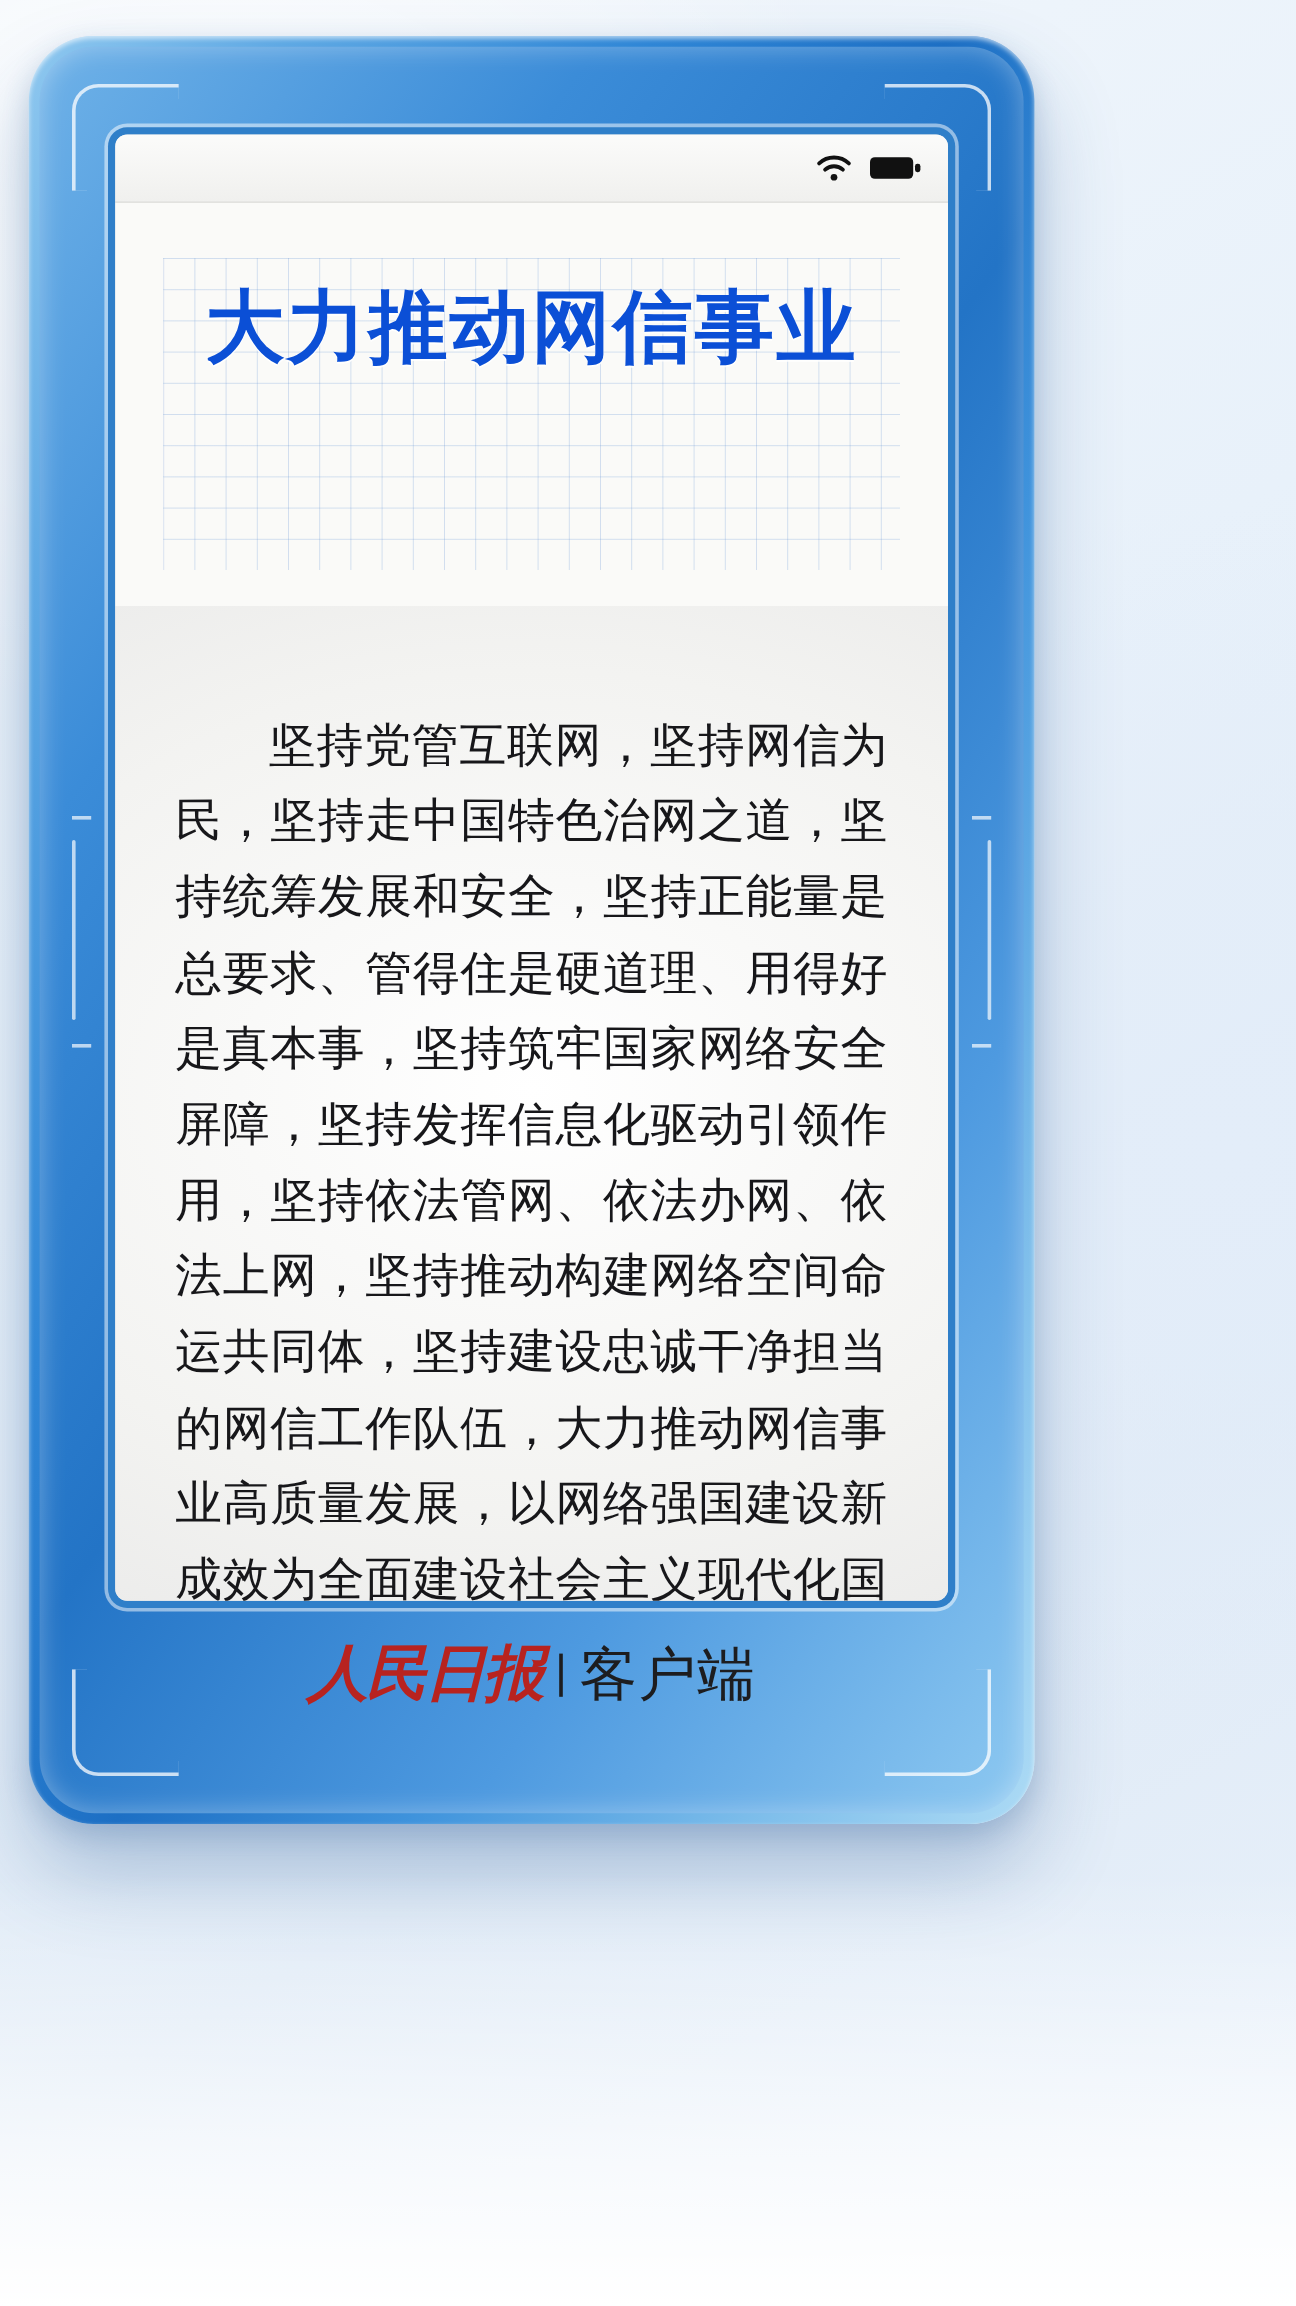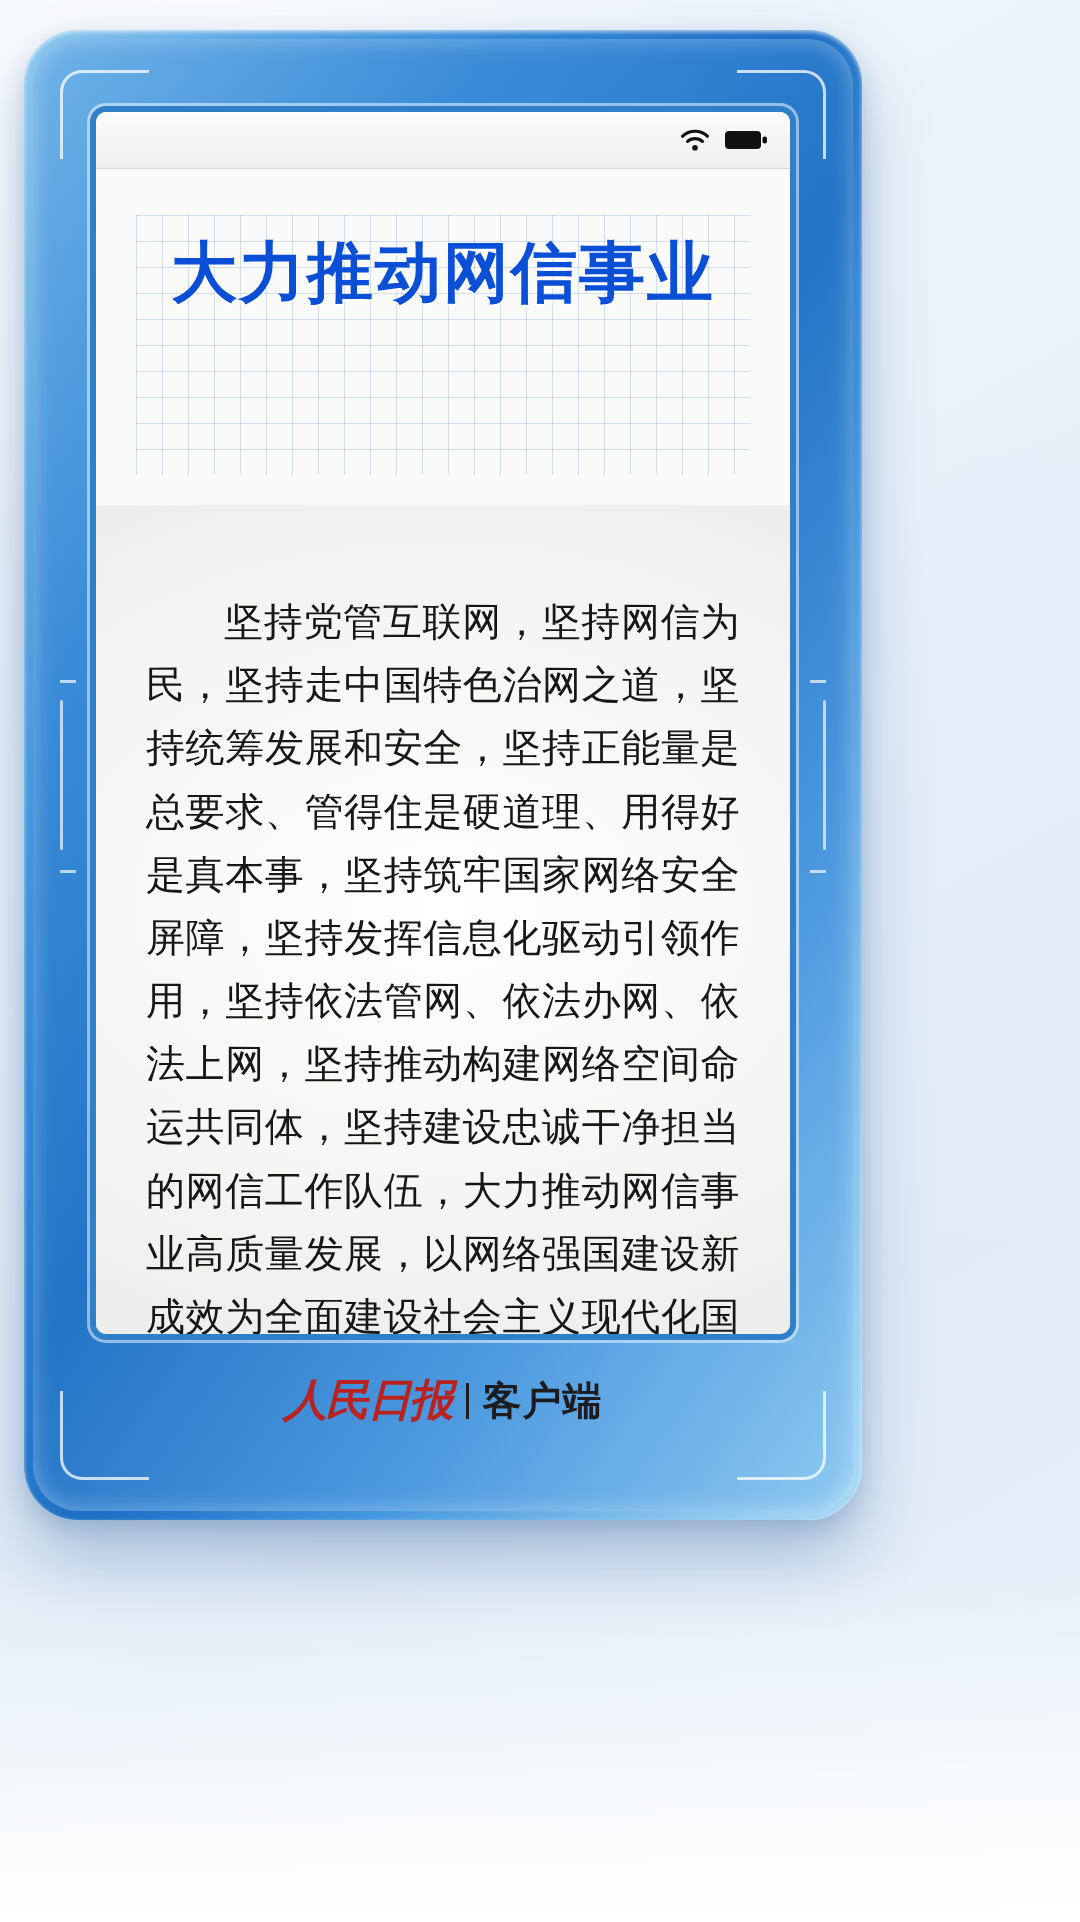--- a/index.html
+++ b/index.html
@@ -189,34 +189,34 @@
     bottom: 90px;
     display: flex;
     align-items: center;
     justify-content: center;
     gap: 6px;
   }
   .brand-mark {
     font-family: "DejaVu Serif", "Liberation Serif", serif;
     font-weight: bold;
     font-style: italic;
-    font-size: 44px;
+    font-size: 51px;
     color: #b8231f;
     letter-spacing: -2px;
   }
   .brand-sep {
     width: 3px;
     height: 36px;
     background: #1d1d1f;
     margin: 0 8px;
   }
   .brand-name {
     font-family: "DejaVu Sans", "Liberation Sans", sans-serif;
-    font-weight: bold;
-    font-size: 39px;
+    font-weight: normal;
+    font-size: 48px;
     color: #1d1d1f;
     letter-spacing: 1px;
   }
 </style>
 </head>
 <body>
 
 <div class="page">
 
   <div class="device">

